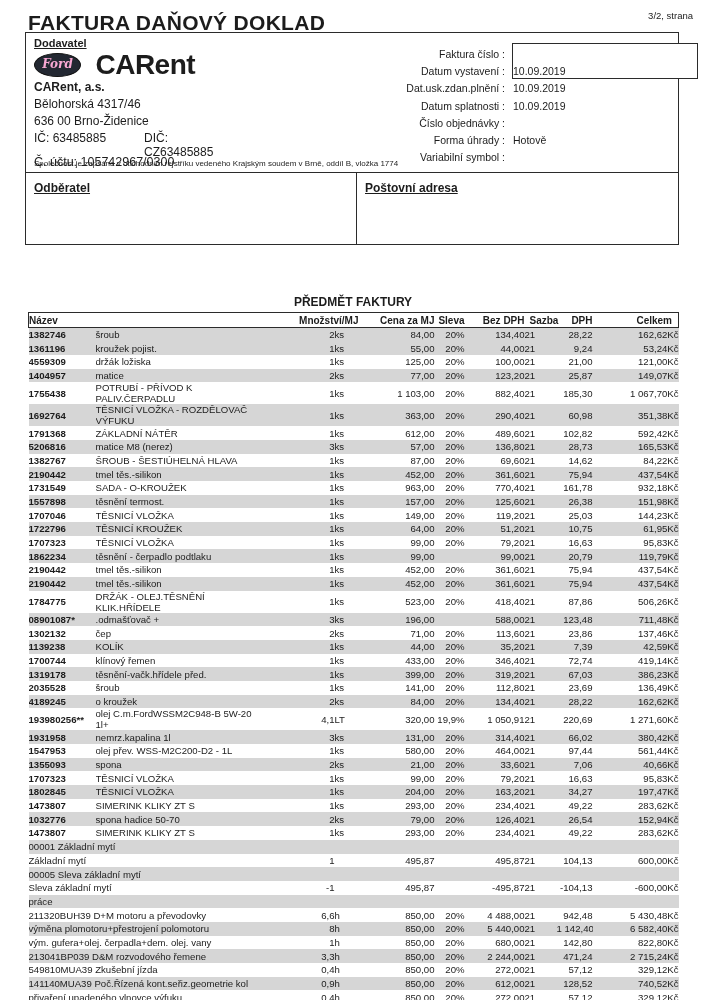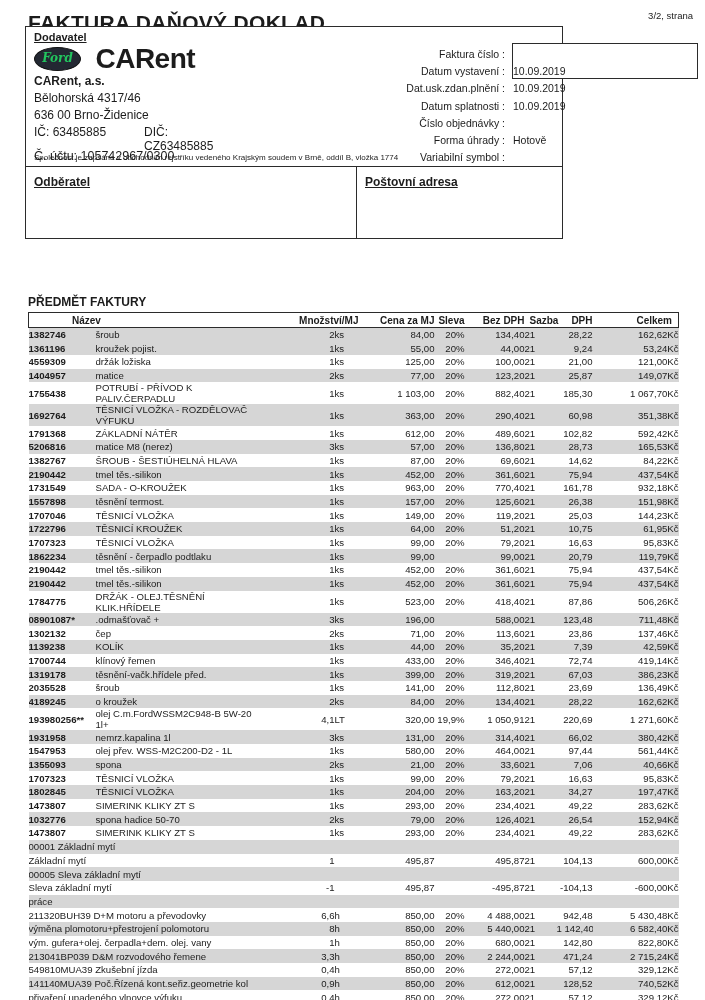--- a/index.html
+++ b/index.html
@@ -4,49 +4,49 @@
 <style>
   * { box-sizing: border-box; margin: 0; padding: 0; }
   html,body { background:#ffffff; }
   body { font-family: "Liberation Sans", sans-serif; color:#1c1c1c; }
   .page { position:relative; width:705px; height:1000px; background:#fff; overflow:hidden; }
 
   .doc-title { position:absolute; left:28px; top:11px; font-size:21px; font-weight:700; letter-spacing:0.3px; }
   .page-num { position:absolute; right:12px; top:10px; width:120px; text-align:right; font-size:9.5px; }
 
   
-  .main-box { position:absolute; left:25px; top:26px; width:538px; height:213px; border:1.5px solid #2b2b2b; background:#fff; }
+  .main-box { position:absolute; left:25px; top:32px; width:654px; height:213px; border:1.5px solid #2b2b2b; background:#fff; }
   .dodavatel { position:absolute; left:8px; top:4px; font-size:11px; font-weight:700; text-decoration:underline; }
   .logo-row { position:absolute; left:8px; top:16px; height:30px; }
   .ford-oval { display:inline-block; vertical-align:middle; width:47px; height:24px; background:#232832; border-radius:50%; position:relative; border:1.5px solid #111; }
-  .ford-text { position:absolute; left:0; right:0; top:3px; text-align:center; color:#22c55e; font-family:"DejaVu Serif", serif; font-style:italic; font-weight:700; font-size:12px; }
+  .ford-text { position:absolute; left:0; right:0; top:3px; text-align:center; color:#f9a8d4; font-family:"DejaVu Serif", serif; font-style:italic; font-weight:700; font-size:12px; }
   .brand { display:inline-block; vertical-align:middle; margin-left:10px; font-size:28px; font-weight:700; letter-spacing:-0.5px; }
   .addr { position:absolute; left:8px; font-size:12px; }
   .addr.name { font-weight:700; }
   .dic-span { position:absolute; left:110px; top:0; }
   .reg { position:absolute; left:8px; top:110px; font-size:8px; white-space:nowrap;margin-top:16px; }
   .account { position:absolute; left:8px; top:122px; font-size:12.5px; font-weight:400; }
   .recipient-row { position:absolute; left:0; right:0; top:139px; bottom:0; border-top:1.4px solid #2b2b2b; }
   .recipient-row .cell { position:absolute; top:0; bottom:0; padding:5px 8px; }
   .cell.cust { left:0; width:330px; }
   .cell.postal { left:330px; right:0; border-left:1.4px solid #2b2b2b; }
   .ulabel { font-size:12px; font-weight:700; text-decoration:underline; }
 
   
   .fields { position:absolute; left:245px; top:48px; width:440px; height:125px; z-index:3; }
   .frow { position:absolute; left:0; width:100%; height:14px; }
   .flabel { position:absolute; left:0; width:260px; text-align:right; font-size:10.5px; }
   .fvalue { position:absolute; left:268px; width:165px; font-size:10.5px; }
   .faktura-box { position:absolute; left:512px; top:43px; width:186px; height:36px; border:1.3px solid #2b2b2b; background:#fff; z-index:2; }
 
   
-  .tbl-title { position:absolute; left:28px; top:295px; width:650px; text-align:left; font-size:12px; font-weight:700; }
+  .tbl-title { position:absolute; left:28px; top:295px; width:650px; text-align:center; font-size:12px; font-weight:700; }
   table.itbl { position:absolute; left:28px; top:312px; width:650px; border-collapse:collapse; table-layout:fixed; }
   .itbl th { font-size:10px; font-weight:700; height:15px; border-top:1.5px solid #2b2b2b; border-bottom:1.5px solid #2b2b2b; padding:0; white-space:nowrap; }
-  .itbl th:first-child { border-left:1.5px solid #2b2b2b;padding-left:43px; }
+  .itbl th:first-child { border-left:1.5px solid #2b2b2b; }
   .itbl th:last-child { border-right:1.5px solid #2b2b2b; }
   .itbl td { font-size:9.6px; height:13.7px; padding:0; vertical-align:middle; line-height:11px; overflow:hidden; }
   .itbl tr.shade td { background:#d6d6d6; }
   .th-l { text-align:left; padding-left:7px; }
   .th-r { text-align:right; }
   .c-code { padding-left:7px; font-weight:700; white-space:nowrap; }
   .c-desc { padding-left:10px; }
   .c-name { padding-left:7px; }
   .c-qty { text-align:right; white-space:nowrap; }
   .c-unit { padding-left:5px; }

